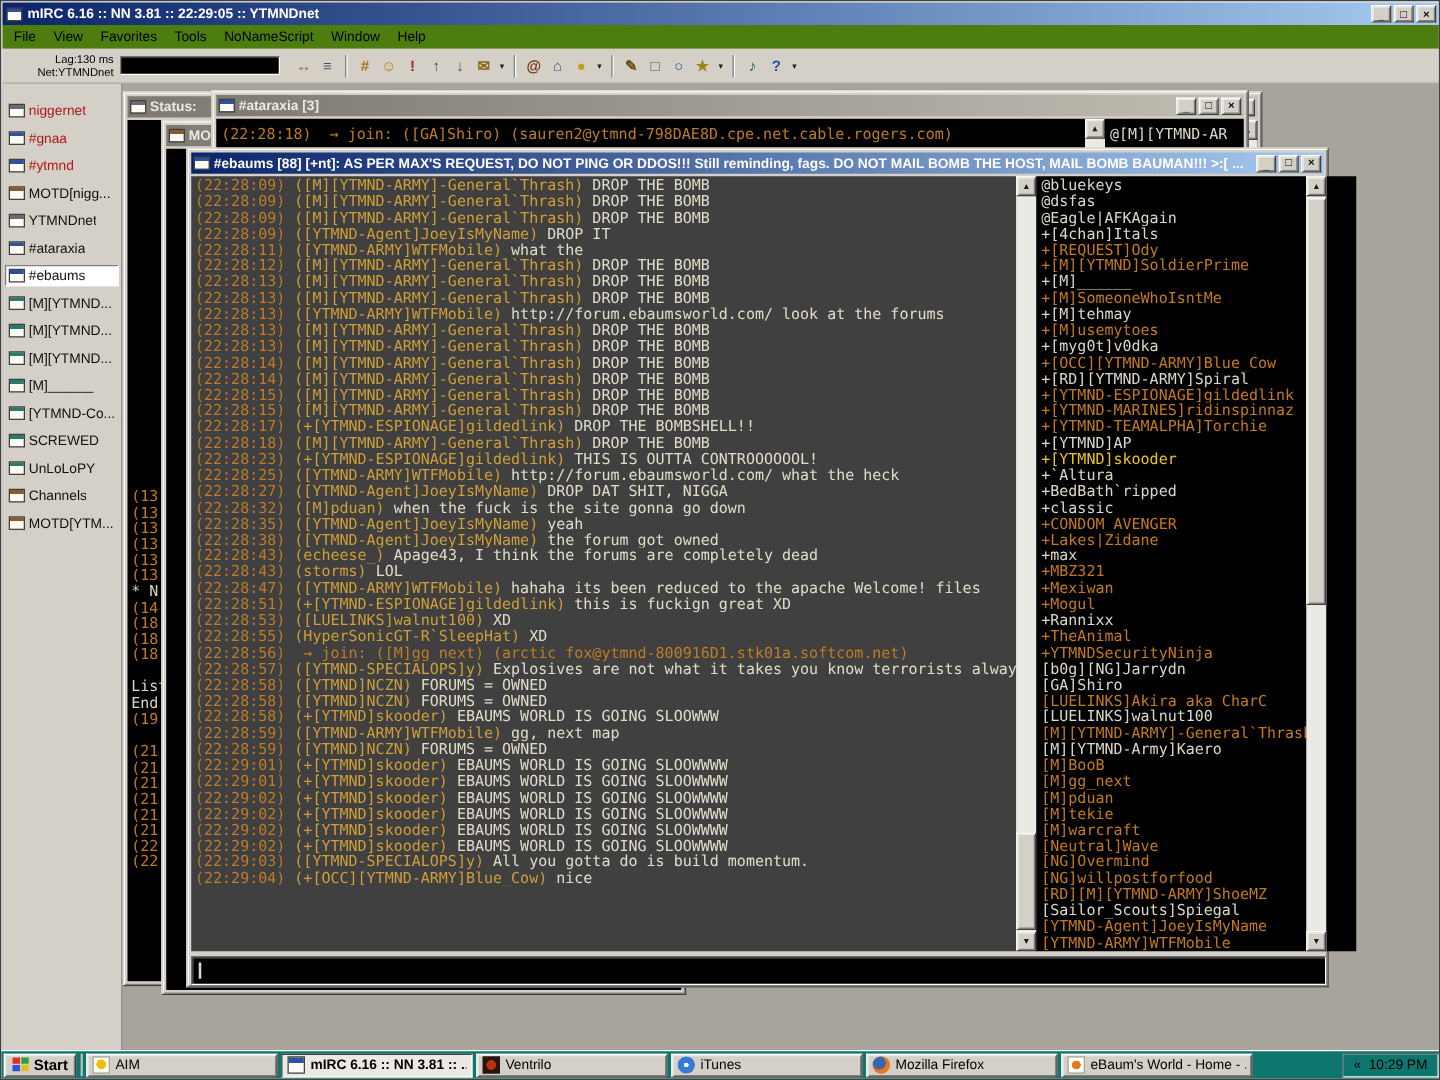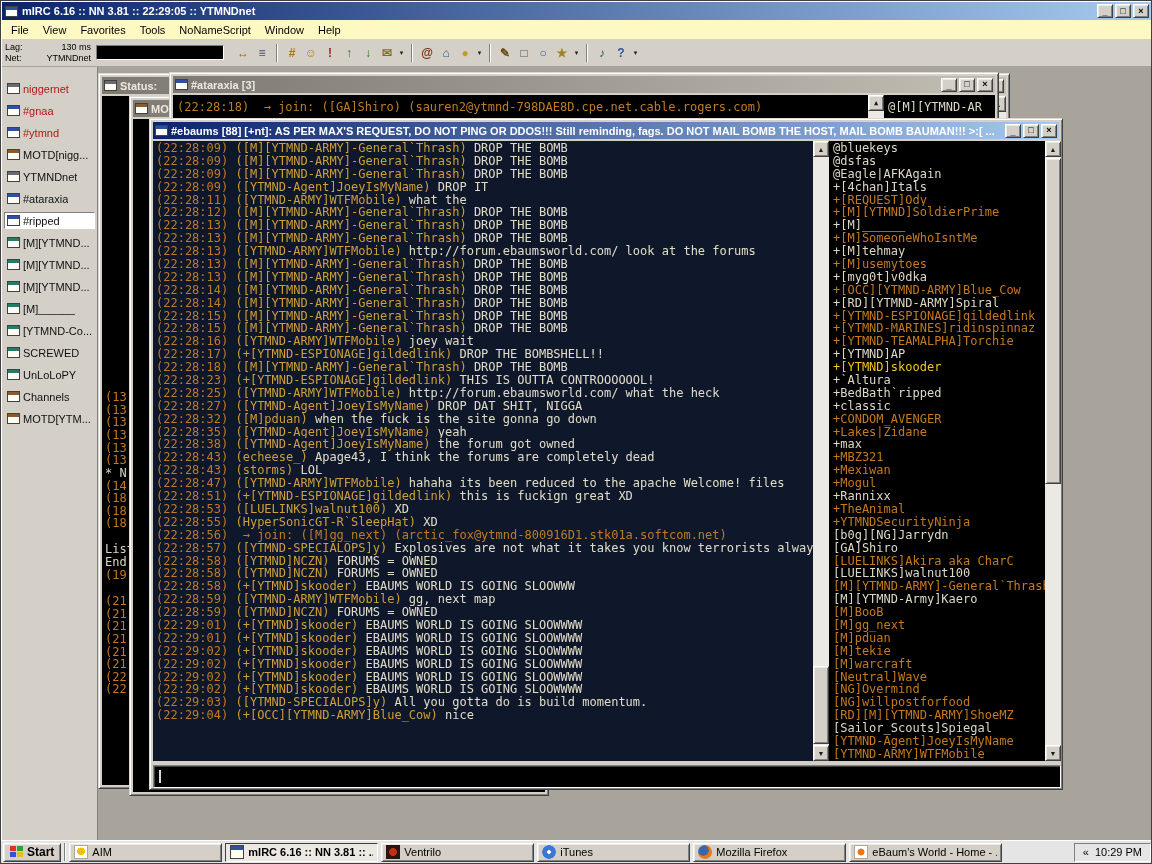--- a/index.html
+++ b/index.html
@@ -11,25 +11,25 @@
 .cap-btns{display:flex;gap:2px;margin-left:auto;align-items:center;flex:none}
 .cap-btn{width:16px;height:14px;background:#D4D0C8;border:1px solid;border-color:#fff #404040 #404040 #fff;box-shadow:inset 1px 1px 0 #ece9e2,inset -1px -1px 0 #808080;font:bold 9px "Liberation Sans",sans-serif;display:flex;align-items:center;justify-content:center;color:#000;line-height:1;overflow:hidden}
 .cap-btn[data-glyph="minimize"]{align-items:flex-end}
 .winicon{width:13px;height:11px;border:1px solid #404040;background:linear-gradient(#2f4f9f 0 3px,#fdfdf5 3px);flex:none}
 .winicon.status{background:linear-gradient(#6a6a72 0 3px,#fdfdf5 3px)}
 .winicon.query{background:linear-gradient(#2a7a6a 0 3px,#fdfdf5 3px)}
 .winicon.window{background:linear-gradient(#8a5a2a 0 3px,#fdfdf5 3px)}
 
 
 #titlebar{position:absolute;left:1px;top:1px;width:1150px;height:18px;background:linear-gradient(90deg,#0A246A,#A6CAF0);display:flex;align-items:center;padding:0 3px;gap:4px;color:#fff;font-weight:bold;white-space:nowrap}
-#menubar{position:absolute;left:1px;top:19px;width:1150px;height:19px;background:#fef9c3;display:flex;align-items:center;padding-left:2px}
+#menubar{position:absolute;left:1px;top:19px;width:1150px;height:19px;background:#4d7c0f;display:flex;align-items:center;padding-left:2px}
 .menuitem{padding:2px 7px;color:#000}
 #toolbar{position:absolute;left:1px;top:38px;width:1150px;height:28px;display:flex;align-items:center;border-bottom:1px solid #a8a49c;background:#D4D0C8}
 #lagblock{width:92px;font-size:9px;line-height:11px;padding-left:3px;color:#000;flex:none}
-.lagrow{display:flex;justify-content:space-between;padding-right:3px}
+.lagrow{display:flex;justify-content:flex-end;padding-right:3px}
 #lagmeter{width:128px;height:15px;background:#000;border:1px solid;border-color:#808080 #fff #fff #808080;margin-left:2px;flex:none}
 #tbicons{display:flex;align-items:center;gap:1px;margin-left:10px}
 .tbicon{width:18px;height:18px;display:flex;align-items:center;justify-content:center;font-size:12px;font-weight:bold}
 .tbdd{width:9px;height:18px;font-size:7px;display:flex;align-items:center;justify-content:center;color:#202020}
 .tbsep{width:2px;height:18px;border-left:1px solid #808080;border-right:1px solid #fff;margin:0 4px}
 
 
 #workspace{position:absolute;left:1px;top:66px;width:1150px;height:775px;background:#a8a49c}
 #switchbar{position:absolute;left:0;top:0;width:96px;height:100%;background:#D4D0C8;border-right:1px solid #808080;padding-top:9px;overflow:hidden}
 .sbitem{height:17px;margin:4px 2px 5px 2px;display:flex;align-items:center;gap:3px;padding:0 2px;font-size:11px;border:1px solid transparent}
@@ -61,33 +61,33 @@
 
 
 #atwin{left:71px;top:5px;width:830px;height:700px;z-index:3}
 #atbody{position:absolute;left:3px;top:22px;right:3px;bottom:3px;background:#000;font: 12px "DejaVu Sans Mono",monospace;overflow:hidden}
 #atline{position:absolute;left:4px;top:5px;white-space:pre}
 #atnickfrag{position:absolute;left:715px;top:5px;color:#dcd8c6;white-space:pre}
 #atsb{left:695px;top:0;width:16px;height:96px}
 
 
 #ebwin{left:51px;top:51px;width:914px;height:672px;z-index:4}
-#chatlog{position:absolute;left:3px;top:22px;width:660px;height:620px;background:#0f172a;overflow:hidden;font:12px "DejaVu Sans Mono",monospace;padding:1px 0 0 3px}
+#chatlog{position:absolute;left:3px;top:22px;width:660px;height:620px;background:#404040;overflow:hidden;font:12px "DejaVu Sans Mono",monospace;padding:1px 0 0 3px}
 .cline{white-space:pre;height:12.9px;line-height:12.9px;overflow:hidden}
 .ct{color:#be7c28}.cn{color:#cf9f39}.cm{color:#e0dcc8}.cevt{color:#be7c28}
 #chatsb{left:663px;top:22px;width:16px;height:620px}
-#nicklist{position:absolute;left:679px;top:22px;width:216px;height:620px;background:#000;overflow:hidden;font:12px "DejaVu Sans Mono",monospace;padding:1px 0 0 4px}
+#nicklist{position:absolute;left:679px;top:22px;width:256px;height:620px;background:#000;overflow:hidden;font:12px "DejaVu Sans Mono",monospace;padding:1px 0 0 4px}
 .nick{white-space:pre;height:12.9px;line-height:12.9px;overflow:hidden}
 .nw{color:#dcd8c6}.no{color:#c47a1e}.ny{color:#f0c41e}
 #nicksb{left:895px;top:22px;width:16px;height:620px}
 #inputline{position:absolute;left:3px;top:646px;width:908px;height:23px;background:#000;border:1px solid;border-color:#808080 #fff #fff #808080;box-shadow:inset 1px 1px 0 #404040}
 .cursor{position:absolute;left:5px;top:4px;width:2px;height:13px;background:#d8d8d8}
 
 
-#taskbar{position:absolute;left:0;bottom:0;width:1152px;height:23px;background:#e5e5e5;border-top:1px solid #fff;display:flex;align-items:center;padding:0 2px;gap:3px}
+#taskbar{position:absolute;left:0;bottom:0;width:1152px;height:23px;background:#0f766e;border-top:1px solid #fff;display:flex;align-items:center;padding:0 2px;gap:3px}
 #startbtn{height:19px;display:flex;align-items:center;gap:4px;padding:0 6px;font-weight:bold;font-size:12px;background:#D4D0C8;border:1px solid;border-color:#fff #404040 #404040 #fff;box-shadow:inset 1px 1px 0 #ece9e2,inset -1px -1px 0 #808080;flex:none}
 .flag{width:13px;height:12px;display:grid;grid-template-columns:6px 6px;grid-template-rows:5px 5px;gap:1px}
 .flag i:nth-child(1){background:#e03020}.flag i:nth-child(2){background:#30a030}
 .flag i:nth-child(3){background:#3050e0}.flag i:nth-child(4){background:#e0c020}
 .tbdivider{width:2px;height:18px;border-left:1px solid #808080;border-right:1px solid #fff;flex:none}
 #tasks{display:flex;gap:3px;align-items:center}
 .task{width:153px;height:19px;display:flex;align-items:center;gap:4px;padding:0 4px;background:#D4D0C8;border:1px solid;border-color:#fff #404040 #404040 #fff;box-shadow:inset 1px 1px 0 #ece9e2,inset -1px -1px 0 #808080;overflow:hidden;white-space:nowrap}
 .task.active{border-color:#404040 #fff #fff #404040;box-shadow:none;background:#ece9e2;font-weight:bold}
 .tlabel{overflow:hidden;white-space:nowrap}
 .ticon{width:14px;height:14px;flex:none}
@@ -188,21 +188,21 @@
         <div class="sbitem">
           <div class="winicon status"></div>
           <span class="sblabel" style="color: rgb(16, 16, 16);">YTMNDnet</span>
         </div>
         <div class="sbitem">
           <div class="winicon channel"></div>
           <span class="sblabel" style="color: rgb(16, 16, 16);">#ataraxia</span>
         </div>
         <div class="sbitem sel">
           <div class="winicon channel"></div>
-          <span class="sblabel" style="color: rgb(16, 16, 16);">#ripped</span>
+          <span class="sblabel" style="color: rgb(16, 16, 16);">#ebaums</span>
         </div>
         <div class="sbitem">
           <div class="winicon query"></div>
           <span class="sblabel" style="color: rgb(16, 16, 16);">[M][YTMND...</span>
         </div>
         <div class="sbitem">
           <div class="winicon query"></div>
           <span class="sblabel" style="color: rgb(16, 16, 16);">[M][YTMND...</span>
         </div>
         <div class="sbitem">
@@ -322,21 +322,20 @@
             <div class="cline"><span class="ct">(22:28:12)</span><span class="cn"> ([M][YTMND-ARMY]-General`Thrash)</span><span class="cm"> DROP THE BOMB</span></div>
             <div class="cline"><span class="ct">(22:28:13)</span><span class="cn"> ([M][YTMND-ARMY]-General`Thrash)</span><span class="cm"> DROP THE BOMB</span></div>
             <div class="cline"><span class="ct">(22:28:13)</span><span class="cn"> ([M][YTMND-ARMY]-General`Thrash)</span><span class="cm"> DROP THE BOMB</span></div>
             <div class="cline"><span class="ct">(22:28:13)</span><span class="cn"> ([YTMND-ARMY]WTFMobile)</span><span class="cm"> http://forum.ebaumsworld.com/ look at the forums</span></div>
             <div class="cline"><span class="ct">(22:28:13)</span><span class="cn"> ([M][YTMND-ARMY]-General`Thrash)</span><span class="cm"> DROP THE BOMB</span></div>
             <div class="cline"><span class="ct">(22:28:13)</span><span class="cn"> ([M][YTMND-ARMY]-General`Thrash)</span><span class="cm"> DROP THE BOMB</span></div>
             <div class="cline"><span class="ct">(22:28:14)</span><span class="cn"> ([M][YTMND-ARMY]-General`Thrash)</span><span class="cm"> DROP THE BOMB</span></div>
             <div class="cline"><span class="ct">(22:28:14)</span><span class="cn"> ([M][YTMND-ARMY]-General`Thrash)</span><span class="cm"> DROP THE BOMB</span></div>
             <div class="cline"><span class="ct">(22:28:15)</span><span class="cn"> ([M][YTMND-ARMY]-General`Thrash)</span><span class="cm"> DROP THE BOMB</span></div>
             <div class="cline"><span class="ct">(22:28:15)</span><span class="cn"> ([M][YTMND-ARMY]-General`Thrash)</span><span class="cm"> DROP THE BOMB</span></div>
-            <div class="cline"><span class="ct">(22:28:16)</span><span class="cn"> ([YTMND-ARMY]WTFMobile)</span><span class="cm"> joey wait</span></div>
             <div class="cline"><span class="ct">(22:28:17)</span><span class="cn"> (+[YTMND-ESPIONAGE]gildedlink)</span><span class="cm"> DROP THE BOMBSHELL!!</span></div>
             <div class="cline"><span class="ct">(22:28:18)</span><span class="cn"> ([M][YTMND-ARMY]-General`Thrash)</span><span class="cm"> DROP THE BOMB</span></div>
             <div class="cline"><span class="ct">(22:28:23)</span><span class="cn"> (+[YTMND-ESPIONAGE]gildedlink)</span><span class="cm"> THIS IS OUTTA CONTROOOOOOL!</span></div>
             <div class="cline"><span class="ct">(22:28:25)</span><span class="cn"> ([YTMND-ARMY]WTFMobile)</span><span class="cm"> http://forum.ebaumsworld.com/ what the heck</span></div>
             <div class="cline"><span class="ct">(22:28:27)</span><span class="cn"> ([YTMND-Agent]JoeyIsMyName)</span><span class="cm"> DROP DAT SHIT, NIGGA</span></div>
             <div class="cline"><span class="ct">(22:28:32)</span><span class="cn"> ([M]pduan)</span><span class="cm"> when the fuck is the site gonna go down</span></div>
             <div class="cline"><span class="ct">(22:28:35)</span><span class="cn"> ([YTMND-Agent]JoeyIsMyName)</span><span class="cm"> yeah</span></div>
             <div class="cline"><span class="ct">(22:28:38)</span><span class="cn"> ([YTMND-Agent]JoeyIsMyName)</span><span class="cm"> the forum got owned</span></div>
             <div class="cline"><span class="ct">(22:28:43)</span><span class="cn"> (echeese_)</span><span class="cm"> Apage43, I think the forums are completely dead</span></div>
             <div class="cline"><span class="ct">(22:28:43)</span><span class="cn"> (storms)</span><span class="cm"> LOL</span></div>

